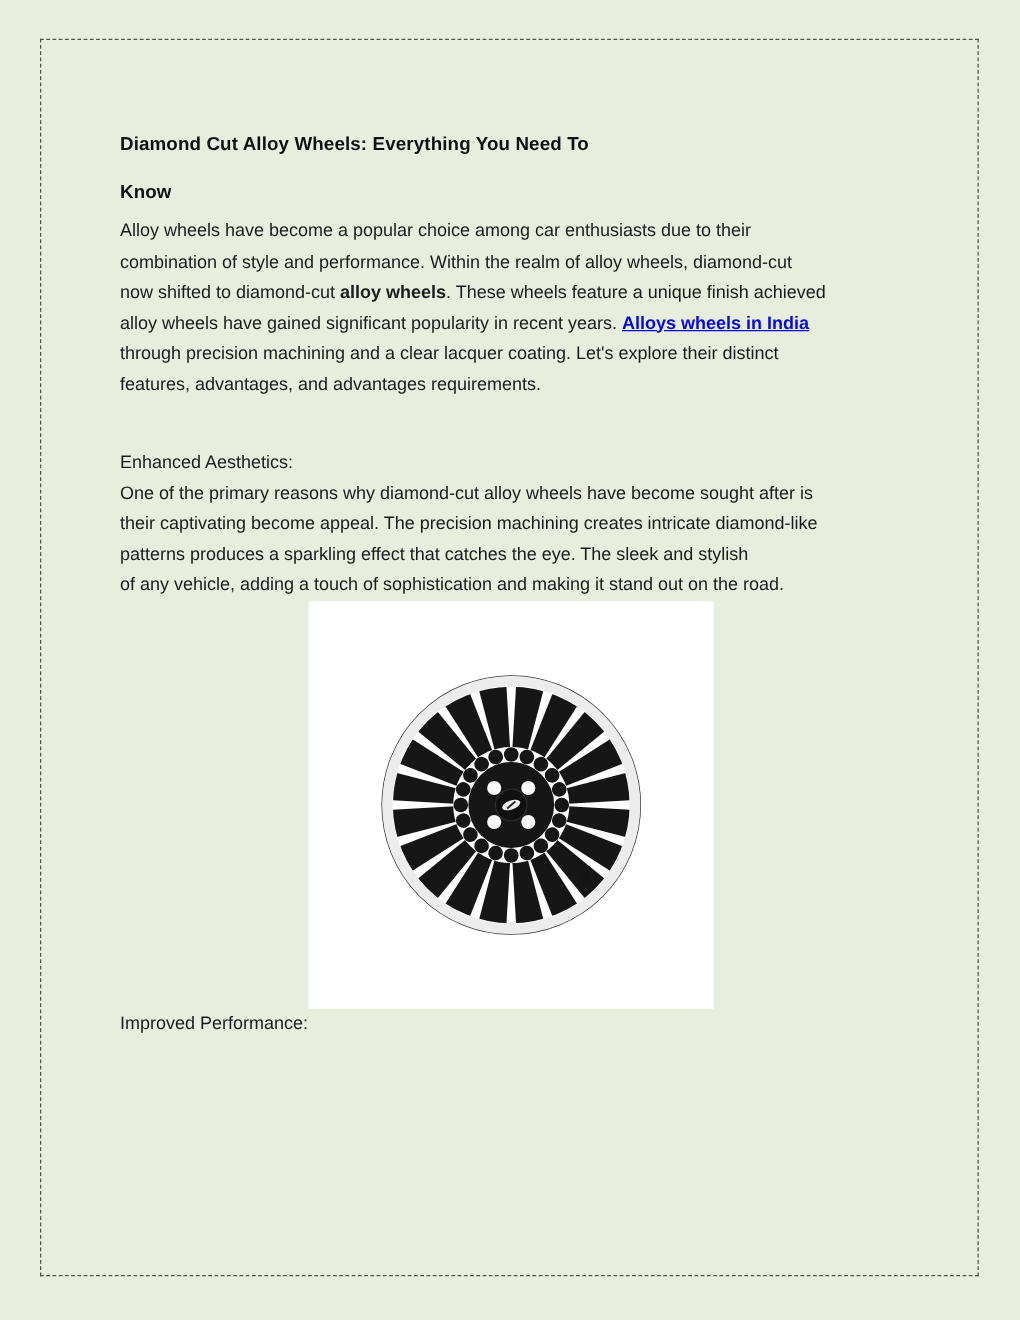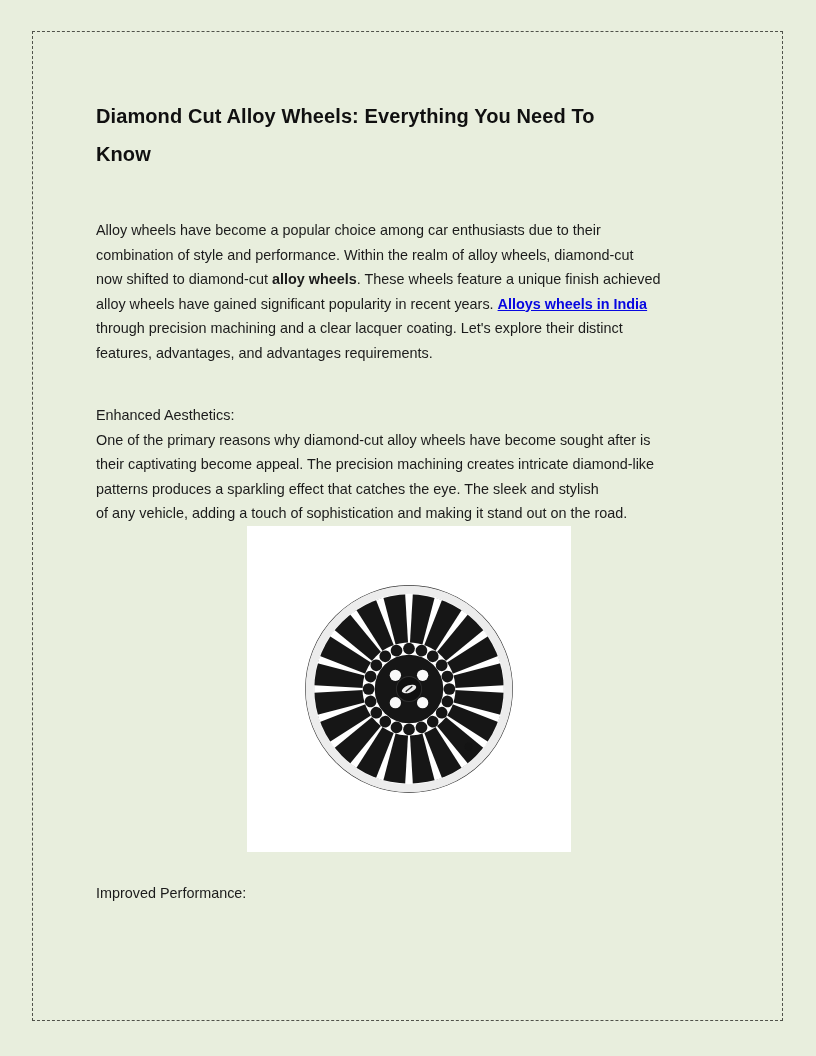--- a/index.html
+++ b/index.html
@@ -23,36 +23,36 @@
   }
   .content {
     position: absolute;
     left: 96px;
     top: 0;
     width: 626px;
   }
   .title {
     margin: 0;
     padding-top: 97px;
-    font-size: 20px;
+    font-size: 15px;
     line-height: 38px;
     font-weight: 700;
     color: #101010;
     letter-spacing: 0.1px;
   }
   .title span { display: block; }
   .para {
     font-size: 14.4px;
     line-height: 24.5px;
     color: #1b1b1b;
   }
   .line { white-space: nowrap; }
-  .p1 { margin-top: 45px; }
+  .p1 { }
   .s1 { margin-top: 38px; }
-  .s2 { margin-top: 29px; }
+  .s2 { }
   a.doc-link {
     color: #0707e0;
     font-weight: 700;
     text-decoration: underline;
     cursor: pointer;
   }
   strong { font-weight: 700; }
   .image-box {
     width: 324px;
     height: 326px;

